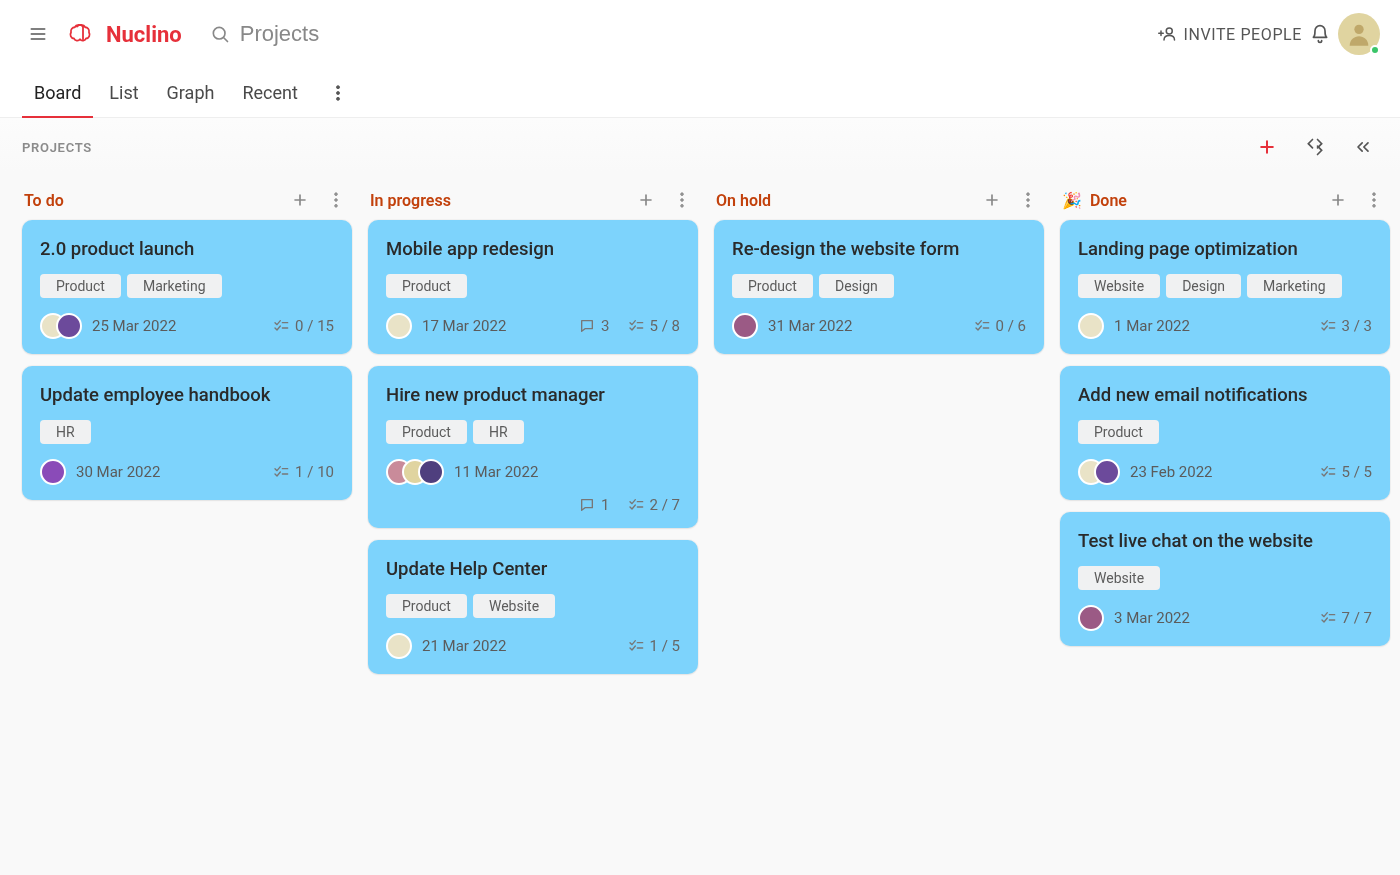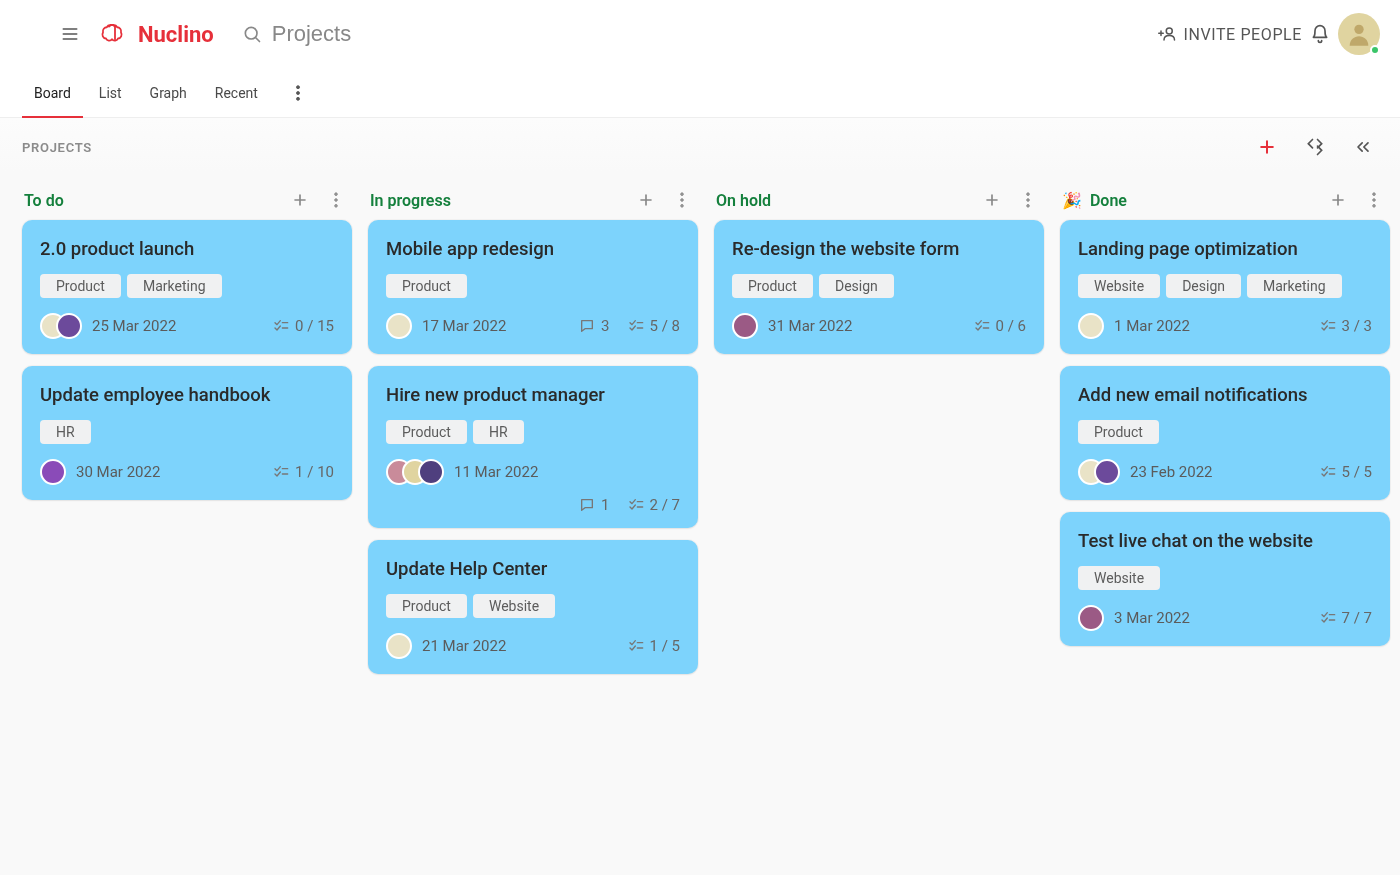--- a/index.html
+++ b/index.html
@@ -1,44 +1,44 @@
 <!DOCTYPE html>
 <html><head>
 <meta charset="utf-8">
 <style>
   * { box-sizing: border-box; margin: 0; padding: 0; }
   html, body { width: 1400px; height: 875px; font-family: -apple-system, BlinkMacSystemFont, "Segoe UI", Roboto, sans-serif; background: #fff; color: #2b2b2b; overflow: hidden; }
   
-  .header { display: flex; align-items: center; height: 68px; padding: 0 20px; margin-left: 32px; }
+  .header { display: flex; align-items: center; height: 68px; padding: 0 20px; }
   .icon-btn { display: inline-flex; align-items: center; justify-content: center; width: 36px; height: 36px; border-radius: 6px; cursor: pointer; color: #555; }
   .icon-btn svg { width: 20px; height: 20px; stroke: currentColor; }
   .logo { display: flex; align-items: center; gap: 8px; margin-left: 12px; color: #e6303a; font-weight: 700; font-size: 22px; }
   .logo svg { width: 30px; height: 24px; }
   .search-wrap { display: flex; align-items: center; gap: 10px; margin-left: 28px; color: #888; font-size: 22px; }
   .search-input { border: none; outline: none; font-size: 22px; color: #888; width: 200px; background: transparent; }
   .search-input::placeholder { color: #888; }
   .header-right { margin-left: auto; display: flex; align-items: center; }
   .invite { display: flex; align-items: center; gap: 8px; color: #555; font-size: 16px; letter-spacing: 0.6px; cursor: pointer; }
   .avatar-lg { width: 42px; height: 42px; border-radius: 50%; position: relative; display: inline-flex; align-items: center; justify-content: center; }
   .presence-dot { position: absolute; right: 0; bottom: 0; width: 10px; height: 10px; border-radius: 50%; background: #3ac569; border: 2px solid #fff; }
   
   .tabs { display: flex; align-items: center; gap: 28px; padding: 0 34px; height: 50px; border-bottom: 1px solid #eee; }
-  .tab { font-size: 14px; color: #4a4a4a; height: 100%; display: flex; align-items: center; cursor: pointer; position: relative; }
+  .tab { font-size: 18px; color: #4a4a4a; height: 100%; display: flex; align-items: center; cursor: pointer; position: relative; }
   .tab.active { color: #222; }
   .tab.active::after { content: ""; position: absolute; left: -12px; right: -12px; bottom: -1px; height: 2px; background: #e6303a; }
   
   .subhead { display: flex; align-items: center; padding: 14px 22px 10px; background: linear-gradient(#fcfcfc,#f9f9f9); }
   .subhead-title { color: #8b8b8b; font-size: 13px; letter-spacing: 0.7px; font-weight: 600; }
   .subhead-right { margin-left: auto; display: flex; align-items: center; gap: 18px; color: #777; }
   .subhead-right .icon-btn { width: 30px; height: 30px; }
   .add-red { color: #e6303a; }
   
   .board { display: flex; gap: 16px; padding: 8px 22px 20px; background: #f9f9f9; height: calc(100% - 68px - 50px - 44px); overflow: hidden; }
   .column { width: 330px; flex: 0 0 330px; }
-  .col-head { display: flex; align-items: center; gap: 8px; height: 40px; padding: 0 2px; color: #15803d; font-weight: 600; font-size: 16px; }
+  .col-head { display: flex; align-items: center; gap: 8px; height: 40px; padding: 0 2px; color: #c2410c; font-weight: 600; font-size: 16px; }
   .col-head .spacer { flex: 1; }
   .col-head .icon-btn { width: 28px; height: 28px; color: #888; }
   .emoji { font-size: 16px; }
   .card { background: #7dd3fc; border-radius: 10px; box-shadow: 0 1px 2px rgba(0,0,0,0.06), 0 0 0 1px rgba(0,0,0,0.03); padding: 18px 18px 14px; margin-bottom: 12px; cursor: pointer; }
   .card-title { font-size: 18.5px; font-weight: 500; color: #2a2a2a; margin-bottom: 14px; }
   .tag-row { display: flex; flex-wrap: wrap; gap: 6px; margin-bottom: 14px; }
   .tag { background: #f0f1f2; color: #5c5c5c; font-size: 14px; padding: 4px 16px; border-radius: 4px; }
   .meta-row { display: flex; align-items: center; gap: 10px; min-height: 28px; }
   .avatars { display: flex; }
   .avatar-sm { width: 26px; height: 26px; border-radius: 50%; border: 2px solid #fff; display: inline-flex; align-items: center; justify-content: center; }

